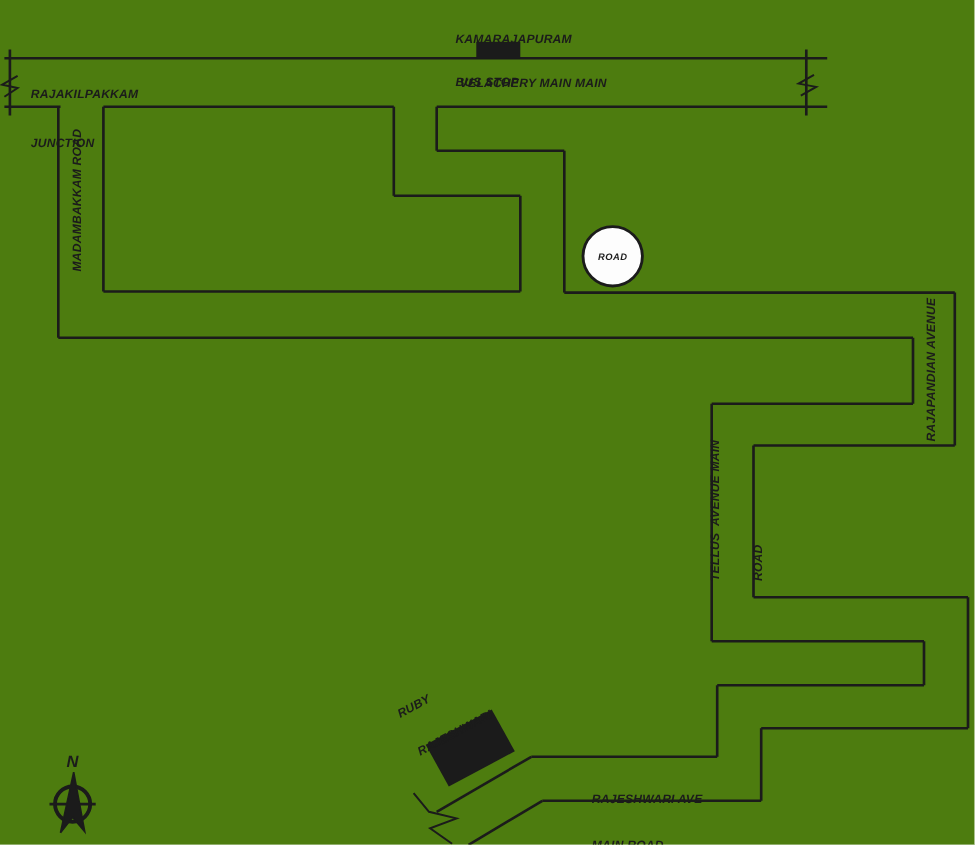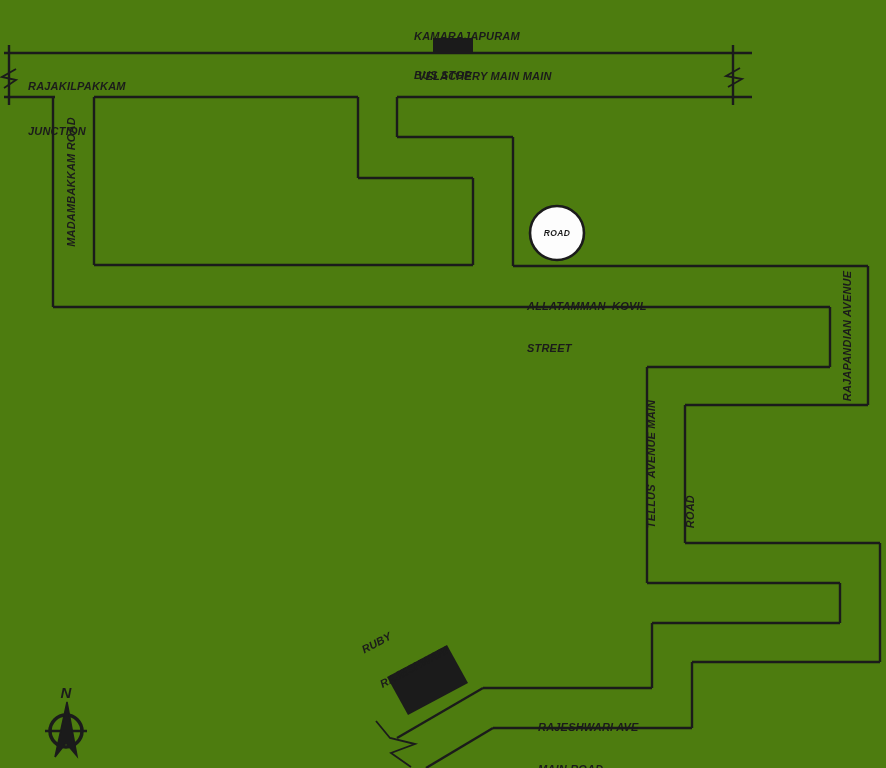--- a/index.html
+++ b/index.html
@@ -96,24 +96,20 @@
 
   <div class="lbl lbl-junction">
     <div>RAJAKILPAKKAM</div>
     <div>JUNCTION</div>
   </div>
 
   <div class="lbl rot90 lbl-madambakkam">MADAMBAKKAM ROAD</div>
 
   <div class="lbl lbl-pond">ROAD</div>
 
-  <div class="lbl lbl-allatamman">
-    <div>ALLATAMMAN  KOVIL</div>
-    <div>STREET</div>
-  </div>
 
   <div class="lbl rot90 lbl-rajapandian">RAJAPANDIAN AVENUE</div>
 
   <div class="lbl rot90 lbl-tellus">
     <div>TELLUS  AVENUE MAIN</div>
     <div>ROAD</div>
   </div>
 
   <div class="lbl lbl-radheshyam">
     <div>RAJESHWARI AVE</div>

